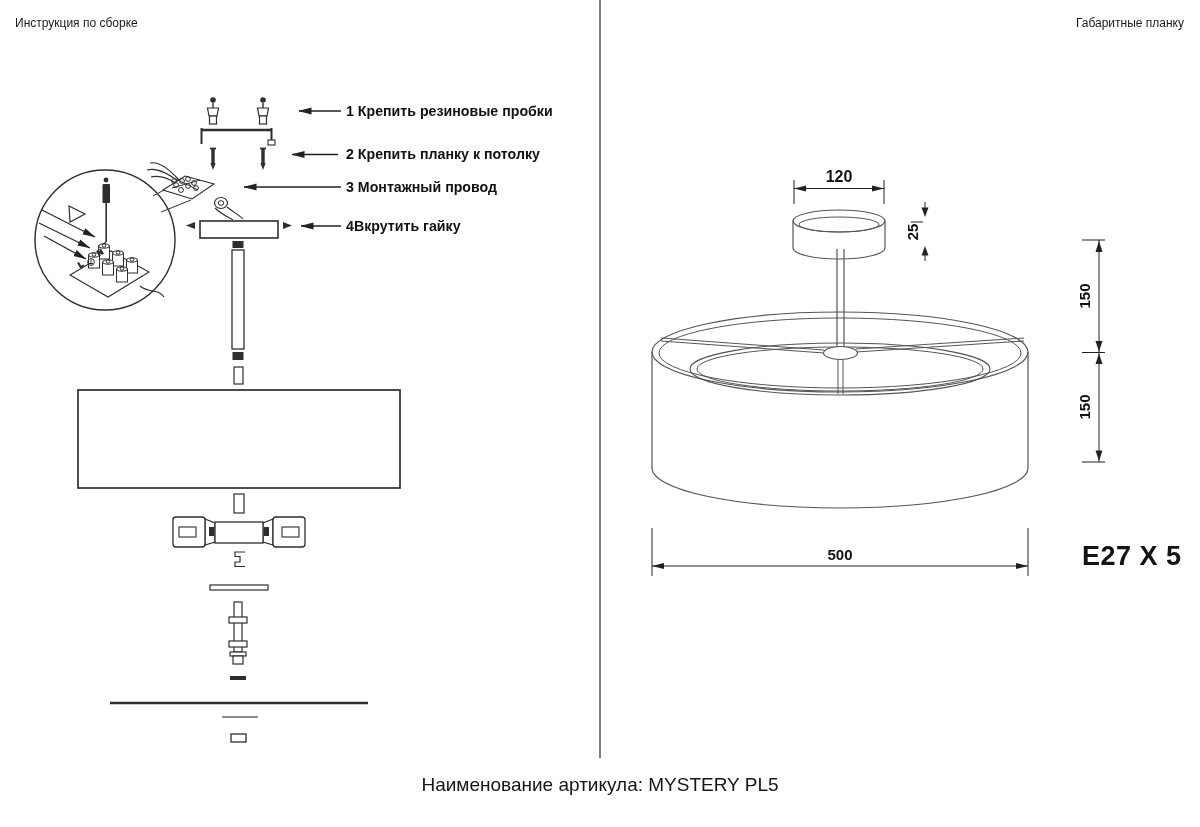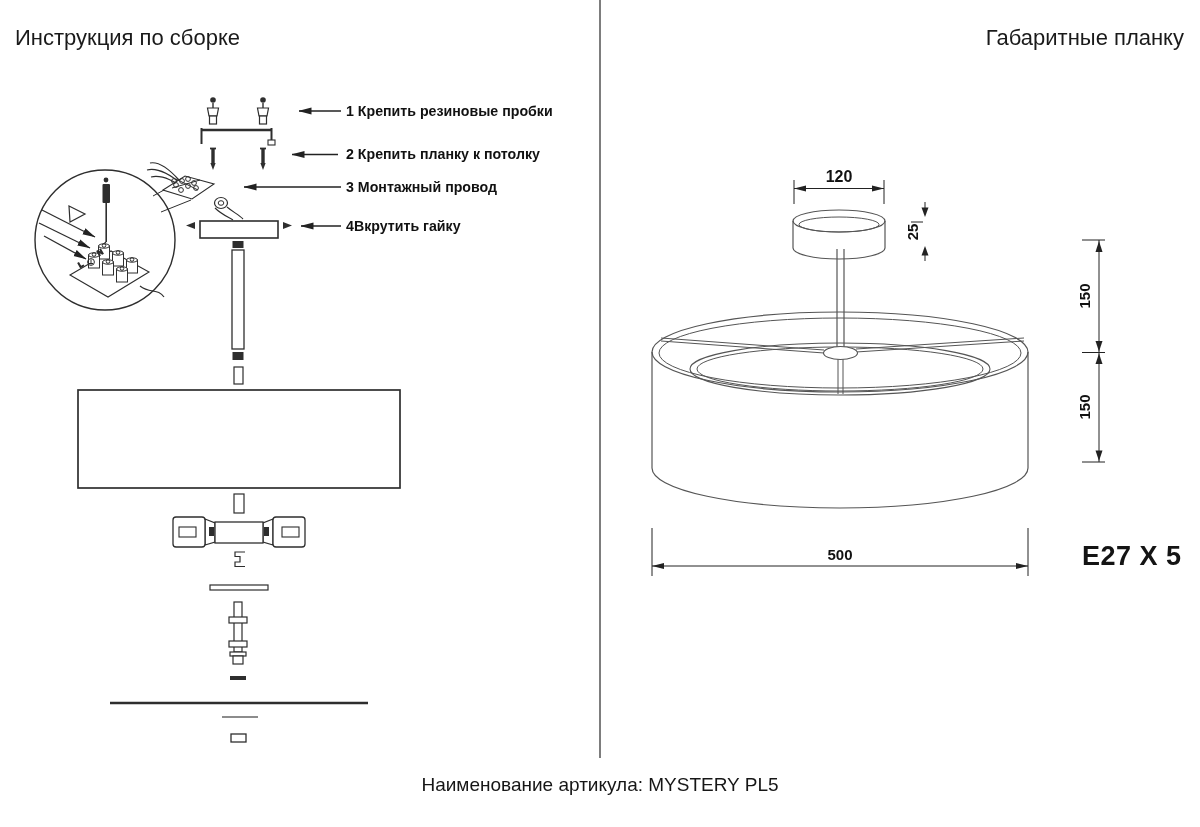--- a/index.html
+++ b/index.html
@@ -1,19 +1,19 @@
 <!DOCTYPE html>
 <html><head>
 <meta charset="utf-8">
 <style>
   html,body{margin:0;padding:0;background:#fff;}
   body{width:1200px;height:827px;position:relative;overflow:hidden;
        font-family:"Liberation Sans",sans-serif;color:#1a1a1a;}
   .sheet{position:absolute;inset:0;background:#fff;}
-  .hdr{position:absolute;top:28px;font-size:22px;line-height:20px;color:#1a1a1a;}
+  .hdr{position:absolute;top:13px;font-size:12px;line-height:20px;color:#1a1a1a;}
   .hdr.left{left:15px;}
   .hdr.right{right:16px;text-align:right;}
   .divider{position:absolute;left:599px;top:0;width:1.5px;height:758px;background:#7d7d7d;}
   .footer{position:absolute;left:0;top:774px;width:1200px;text-align:center;
           font-size:19px;color:#161616;}
   svg{position:absolute;top:0;display:block;}
   .svgL{left:0;}
   .svgR{left:600px;}
   svg text{font-family:"Liberation Sans",sans-serif;fill:#111;}
   .step-text{font-size:14.2px;font-weight:700;}

